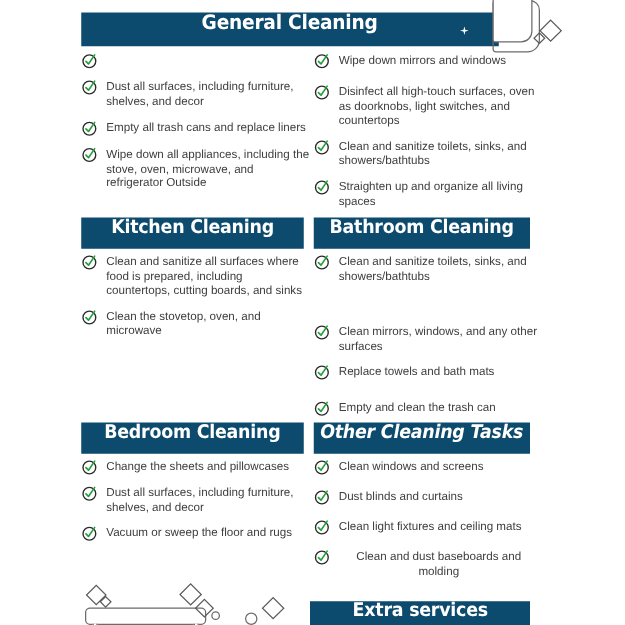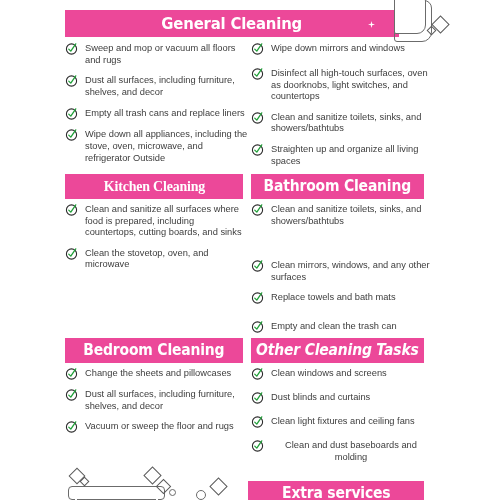--- a/index.html
+++ b/index.html
@@ -17,39 +17,38 @@
   }
 
   .page {
     position: absolute;
     inset: 0;
   }
 
   
   .section-header {
     position: absolute;
-    background: #ec4899;
+    background: #0c4a6e;
     color: #ffffff;
     display: flex;
-    align-items: center;
     justify-content: center;
     font-family: "DejaVu Sans", sans-serif;
     font-weight: bold;
     letter-spacing: -0.2px;
     box-sizing: border-box;
   }
   .section-header .htext {
     font-size: 15px;
     line-height: 1;
     transform: scaleX(0.93);
     white-space: nowrap;
   }
 
   .hdr-general   { left: 65px;  top: 10px;  width: 334px; height: 27px; }
-  .hdr-kitchen   { left: 65px;  top: 174px; width: 178px; height: 25px; font-family: Liberation Serif, serif; }
+  .hdr-kitchen   { left: 65px;  top: 174px; width: 178px; height: 25px; }
   .hdr-bathroom  { left: 251px; top: 174px; width: 173px; height: 25px; }
   .hdr-bedroom   { left: 65px;  top: 338px; width: 178px; height: 25px; }
   .hdr-other     { left: 251px; top: 338px; width: 173px; height: 25px; font-style: italic; }
   .hdr-extra     { left: 248px; top: 481px; width: 176px; height: 25px; }
 
   .hdr-general .htext { font-size: 16px; }
   .hdr-extra .htext   { font-size: 15px; }
 
   
   .hdr-sparkle {
@@ -174,21 +173,20 @@
   </div>
 
   <div class="col col-gen-left">
     <div class="item">
       <span class="check-icon">
         <svg width="13" height="13" viewBox="0 0 26 26">
           <circle cx="13" cy="14" r="10.2" fill="none" stroke="#2b2b2b" stroke-width="2.2"></circle>
           <path d="M7.5 14.2 L11.6 18.3 L21.5 3.8" fill="none" stroke="#22a03a" stroke-width="2.6" stroke-linecap="round" stroke-linejoin="round"></path>
         </svg>
       </span>
-      <span class="item-text">Sweep and mop or vacuum all floors and rugs</span>
     </div>
     <div class="item">
       <span class="check-icon">
         <svg width="13" height="13" viewBox="0 0 26 26">
           <circle cx="13" cy="14" r="10.2" fill="none" stroke="#2b2b2b" stroke-width="2.2"></circle>
           <path d="M7.5 14.2 L11.6 18.3 L21.5 3.8" fill="none" stroke="#22a03a" stroke-width="2.6" stroke-linecap="round" stroke-linejoin="round"></path>
         </svg>
       </span>
       <span class="item-text">Dust all surfaces, including furniture, shelves, and decor</span>
     </div>
@@ -372,21 +370,21 @@
       </span>
       <span class="item-text">Dust blinds and curtains</span>
     </div>
     <div class="item" style="margin-bottom:11px">
       <span class="check-icon">
         <svg width="13" height="13" viewBox="0 0 26 26">
           <circle cx="13" cy="14" r="10.2" fill="none" stroke="#2b2b2b" stroke-width="2.2"></circle>
           <path d="M7.5 14.2 L11.6 18.3 L21.5 3.8" fill="none" stroke="#22a03a" stroke-width="2.6" stroke-linecap="round" stroke-linejoin="round"></path>
         </svg>
       </span>
-      <span class="item-text">Clean light fixtures and ceiling fans</span>
+      <span class="item-text">Clean light fixtures and ceiling mats</span>
     </div>
     <div class="item">
       <span class="check-icon">
         <svg width="13" height="13" viewBox="0 0 26 26">
           <circle cx="13" cy="14" r="10.2" fill="none" stroke="#2b2b2b" stroke-width="2.2"></circle>
           <path d="M7.5 14.2 L11.6 18.3 L21.5 3.8" fill="none" stroke="#22a03a" stroke-width="2.6" stroke-linecap="round" stroke-linejoin="round"></path>
         </svg>
       </span>
       <span class="item-text">Clean and dust baseboards and molding</span>
     </div>

